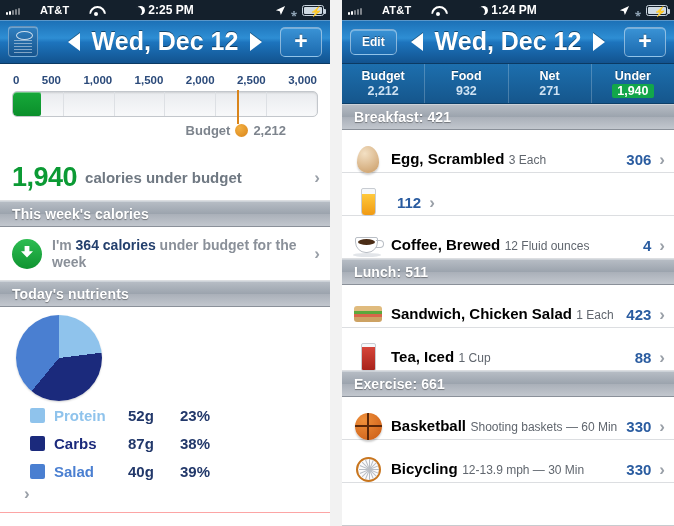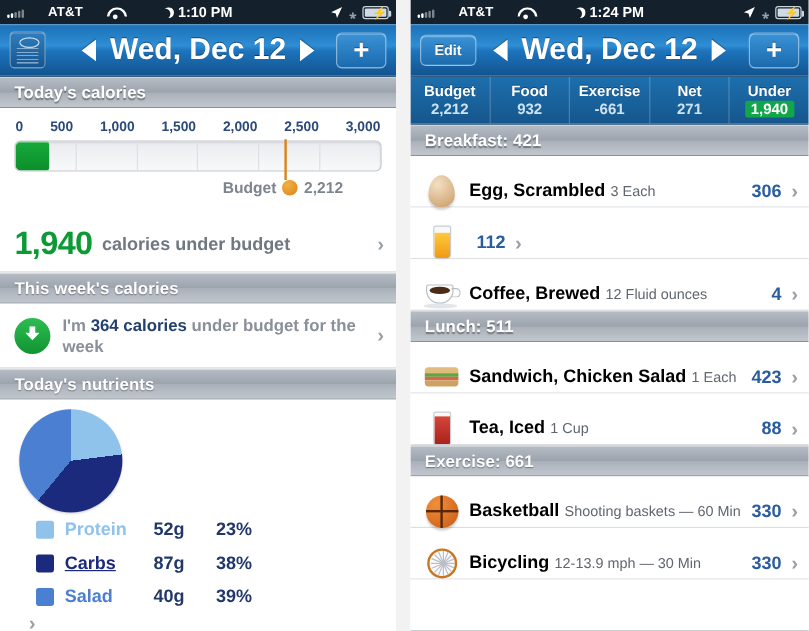--- a/index.html
+++ b/index.html
@@ -294,21 +294,21 @@
             <i></i>
             <i></i>
             <i></i>
             <i></i>
           </span>
         <span class="sb-carrier">AT&amp;T</span>
         <span class="wifi"></span>
       </div>
       <div class="sb-center">
         <span class="moon"></span>
-        <span>1:10 PM</span>
+        <span>2:25 PM</span>
       </div>
       <div class="sb-right">
         <svg class="loc-arrow" viewBox="0 0 12 12">
           <path d="M11 1 L1 5.6 L5.2 6.8 L6.4 11 Z" fill="#fff"></path>
         </svg>
         <span class="bt">⁎</span>
         <span class="batt">
             <i></i>
             <span class="bolt">⚡</span>
           </span>
@@ -318,21 +318,20 @@
     <div class="navbar">
       <div class="scale-icon"></div>
       <div class="nav-title-wrap">
         <span class="arrow-btn arrow-left"></span>
         <span class="nav-title">Wed, Dec 12</span>
         <span class="arrow-btn arrow-right"></span>
       </div>
       <div class="plus-btn">+</div>
     </div>
 
-    <div class="sec-header">Today's calories</div>
 
     <div class="cal-panel">
       <div class="ticks">
         <span>0</span>
         <span>500</span>
         <span>1,000</span>
         <span>1,500</span>
         <span>2,000</span>
         <span>2,500</span>
         <span>3,000</span>
@@ -378,21 +377,21 @@
       <div class="pie" id="nutPie" style="background: conic-gradient(rgb(143, 195, 236) 0deg, rgb(143, 195, 236) 82.8deg, rgb(27, 42, 124) 82.8deg, rgb(27, 42, 124) 219.6deg, rgb(74, 127, 209) 219.6deg, rgb(74, 127, 209) 360deg);"></div>
       <div class="nut-table">
         <div class="nut-line">
           <span class="swatch" id="sw0" style="background: rgb(143, 195, 236);"></span>
           <span class="nut-name" id="nm0" style="color: rgb(143, 195, 236);">Protein</span>
           <span class="nut-g">52g</span>
           <span class="nut-p">23%</span>
         </div>
         <div class="nut-line">
           <span class="swatch" id="sw1" style="background: rgb(27, 42, 124);"></span>
-          <span class="nut-name" id="nm1" style="color: rgb(27, 42, 124); text-decoration: underline;">Carbs</span>
+          <span class="nut-name" id="nm1" style="color: rgb(27, 42, 124);">Carbs</span>
           <span class="nut-g">87g</span>
           <span class="nut-p">38%</span>
         </div>
         <div class="nut-line">
           <span class="swatch" id="sw2" style="background: rgb(74, 127, 209);"></span>
           <span class="nut-name" id="nm2" style="color: rgb(74, 127, 209);">Salad</span>
           <span class="nut-g">40g</span>
           <span class="nut-p">39%</span>
         </div>
       </div>
@@ -448,24 +447,20 @@
       <div class="stats">
         <div class="stat">
           <span class="lbl">Budget</span>
           <span class="val">2,212</span>
         </div>
         <div class="stat">
           <span class="lbl">Food</span>
           <span class="val">932</span>
         </div>
         <div class="stat">
-          <span class="lbl">Exercise</span>
-          <span class="val">-661</span>
-        </div>
-        <div class="stat">
           <span class="lbl">Net</span>
           <span class="val">271</span>
         </div>
         <div class="stat">
           <span class="lbl">Under</span>
           <span class="val badge">1,940</span>
         </div>
       </div>
 
       <div class="sec-header">Breakfast: 421</div>

